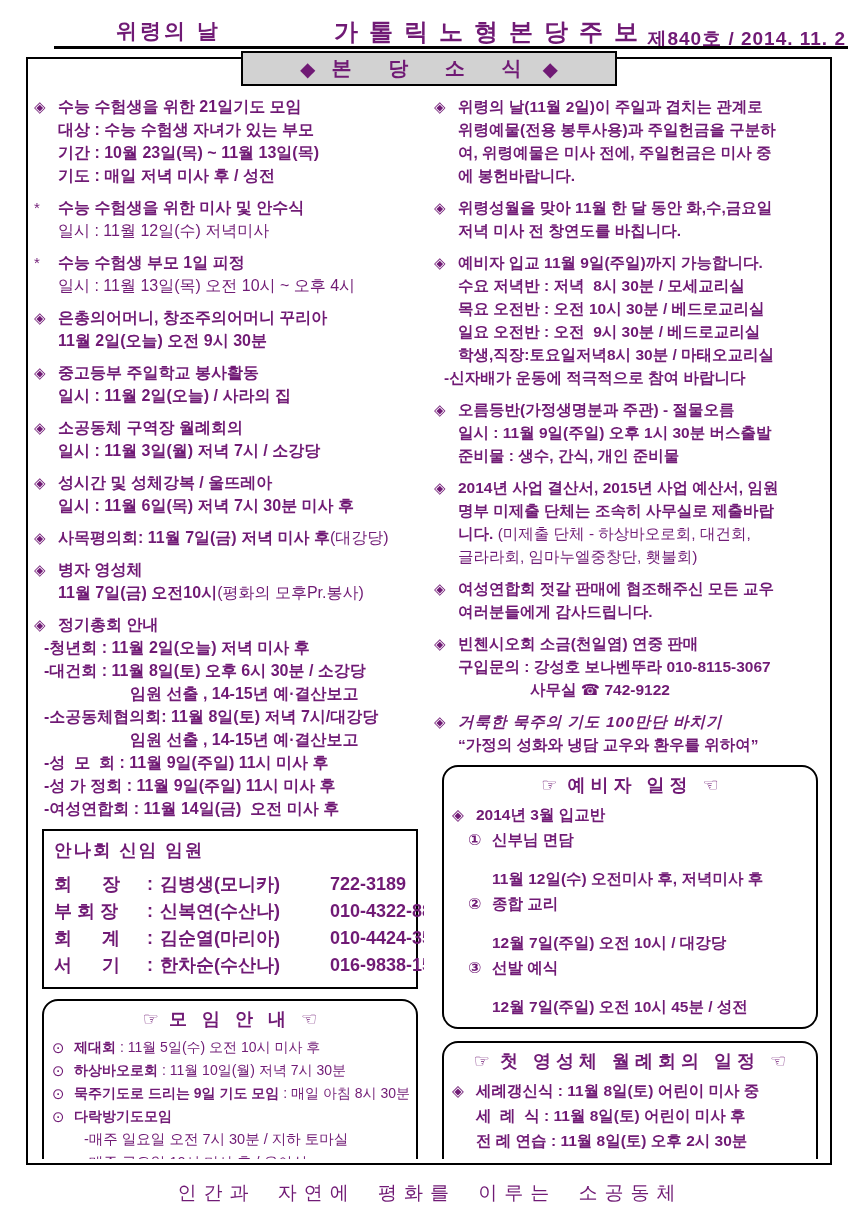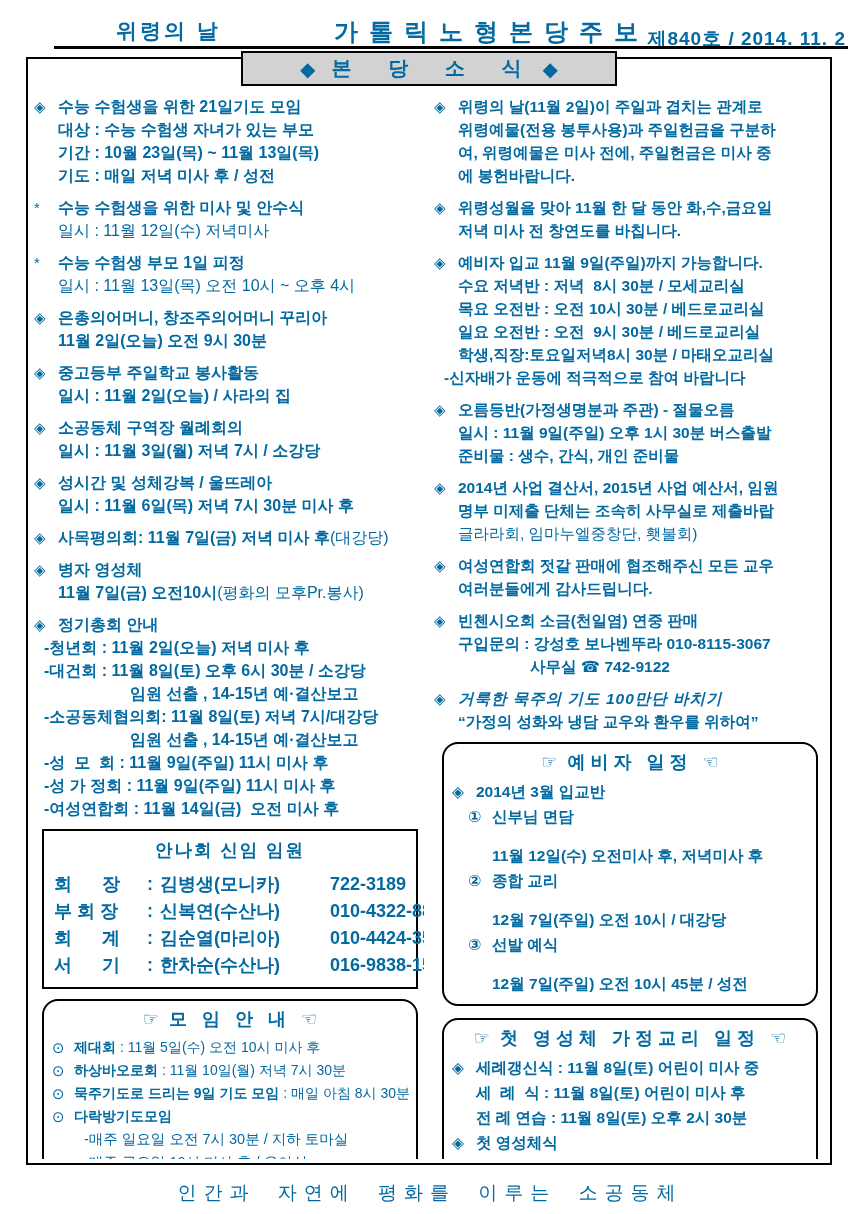--- a/index.html
+++ b/index.html
@@ -1,16 +1,16 @@
 <!DOCTYPE html>
 <html><head>
 <meta charset="utf-8">
 <style>
   html,body{margin:0;padding:0;background:#ffffff;}
-  .page{position:relative;width:860px;height:1214px;background:#fff;color:#0369a1;
+  .page{position:relative;width:860px;height:1214px;background:#fff;color:#701a75;
         font-family:"Liberation Sans","DejaVu Sans",sans-serif;overflow:hidden;}
 
   
   .h-left{position:absolute;top:17px;left:116px;font-size:21px;font-weight:bold;letter-spacing:3px;white-space:pre;}
   .h-center{position:absolute;top:16px;left:334px;font-size:24px;font-weight:bold;letter-spacing:11px;white-space:pre;}
   .h-right{position:absolute;top:26px;right:14px;font-size:19px;font-weight:bold;letter-spacing:1px;white-space:pre;}
   .h-rule{position:absolute;top:46px;left:54px;right:12px;height:3px;background:#000;}
 
   
   .main-box{position:absolute;top:57px;left:26px;right:28px;bottom:49px;border:2px solid #000;}
@@ -30,21 +30,21 @@
   .n-title{font-weight:bold;white-space:pre;}
   .n-title.script{font-style:italic;letter-spacing:1px;}
   .tail,.lt{font-weight:normal;}
   .bd{font-weight:bold;}
   .nline{padding-left:24px;white-space:pre;}
   .nline.ind0{padding-left:10px;}
   .nline.ind2{padding-left:96px;}
 
   
   .anna-box{border:2px solid #000;margin:4px 6px 10px 8px;padding:4px 10px 8px;}
-  .anna-title{text-align:center;font-size:17.5px;font-weight:bold;letter-spacing:2px;margin:3px 0 9px;}
+  .anna-title{font-size:17.5px;font-weight:bold;letter-spacing:2px;margin:3px 0 9px;}
   .anna-row{display:flex;font-size:18px;font-weight:bold;line-height:27px;white-space:pre;}
   .anna-role{width:86px;flex:none;}
   .anna-colon{width:20px;flex:none;text-align:center;}
   .anna-name{width:170px;flex:none;}
   .anna-phone{flex:1;}
 
   
   .round-box{border:2px solid #000;border-radius:16px;margin:0 6px 0 8px;padding:6px 8px 8px;}
   .box-title{text-align:center;font-size:18px;font-weight:bold;margin-bottom:5px;
              display:flex;justify-content:center;align-items:center;gap:10px;}
@@ -233,20 +233,21 @@
               </div>
               <div class="nline"><span class="bd">일시 : 11월 9일(주일) 오후 1시 30분 버스출발</span></div>
               <div class="nline"><span class="bd">준비물 : 생수, 간식, 개인 준비물</span></div>
             </div>
             <div class="notice">
               <div class="n-head">
                 <span class="n-bullet">◈</span>
                 <span class="n-title">2014년 사업 결산서, 2015년 사업 예산서, 임원</span>
               </div>
               <div class="nline"><span class="bd">명부 미제출 단체는 조속히 사무실로 제출바랍</span></div>
+              <div class="nline"><span class="bd">니다. </span><span class="lt">(미제출 단체 - 하상바오로회, 대건회,</span></div>
               <div class="nline"><span class="bd"></span><span class="lt">글라라회, 임마누엘중창단, 횃불회)</span></div>
             </div>
             <div class="notice">
               <div class="n-head">
                 <span class="n-bullet">◈</span>
                 <span class="n-title">여성연합회 젓갈 판매에 협조해주신 모든 교우</span>
               </div>
               <div class="nline"><span class="bd">여러분들에게 감사드립니다.</span></div>
             </div>
             <div class="notice">
@@ -281,21 +282,21 @@
               <div class="c-line c-ind1"><span class="c-marker">③</span><span>선발 예식</span></div>
               <div class="c-line c-ind2"><span>12월 7일(주일) 오전 10시 45분 / 성전</span></div>
             </div>
         </div>
 
         <div class="box-gap"></div>
 
         <div class="round-box">
           <div class="box-title">
             <span class="hand">☞</span>
-            <span class="t">첫 영성체 가정교리 일정</span>
+            <span class="t">첫 영성체 월례회의 일정</span>
             <span class="hand">☜</span>
           </div>
           <div id="fc-lines">
               <div class="c-line"><span class="c-marker">◈</span><span>세례갱신식 : 11월 8일(토) 어린이 미사 중</span></div>
               <div class="c-line c-ind1b"><span>세  례  식 : 11월 8일(토) 어린이 미사 후</span></div>
               <div class="c-line c-ind1b"><span>전 례 연습 : 11월 8일(토) 오후 2시 30분</span></div>
               <div class="c-line"><span class="c-marker">◈</span><span>첫 영성체식</span></div>
               <div class="c-line c-ind1b"><span>일시 : 11월 9일(주일) 11시 교중 미사 중</span></div>
             </div>
         </div>

